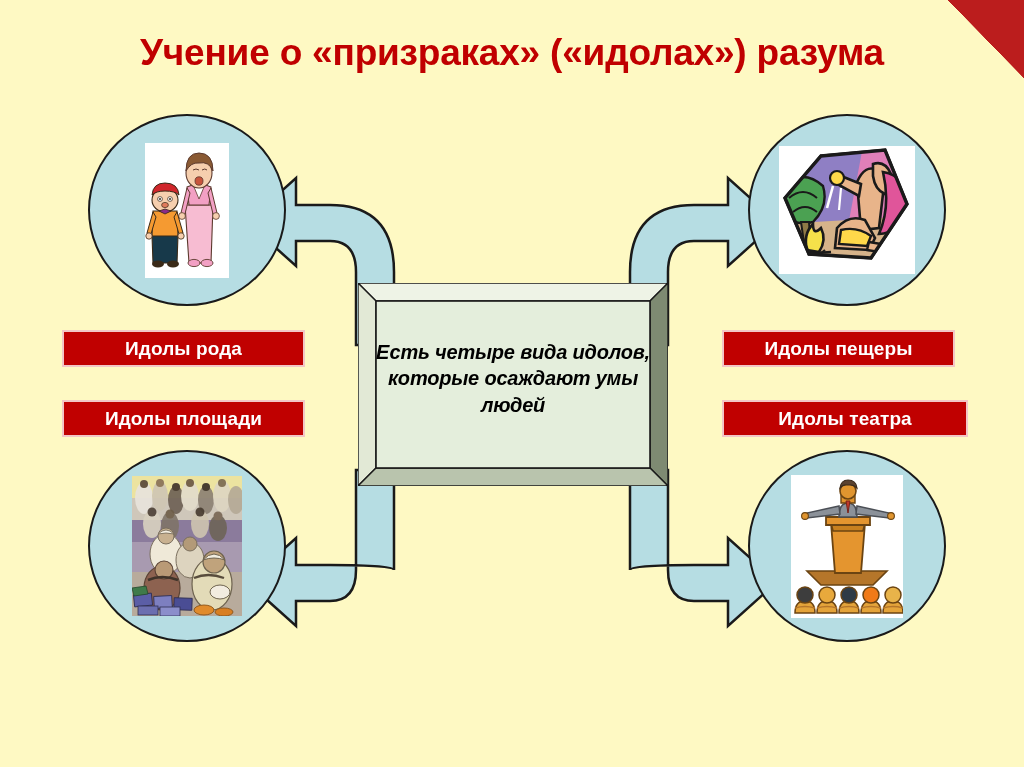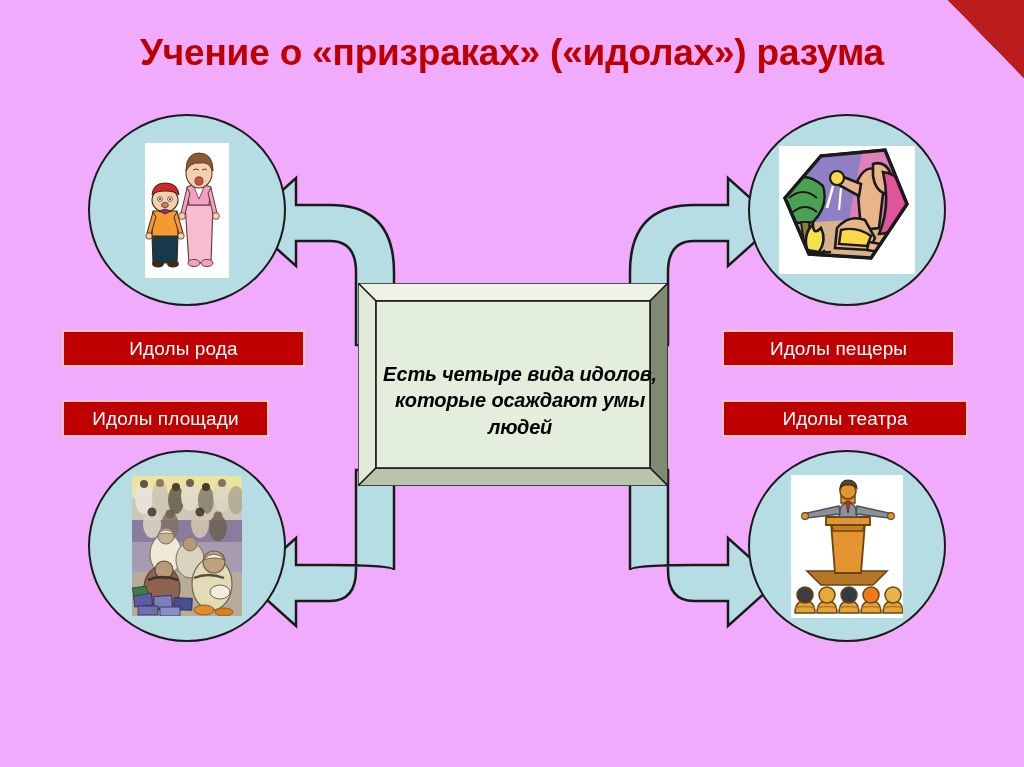--- a/index.html
+++ b/index.html
@@ -13,21 +13,21 @@
     font-family: "Liberation Sans", sans-serif;
     overflow: hidden;
     position: relative;
   }
 
   .slide {
     position: absolute;
     inset: 0;
     width: 1024px;
     height: 767px;
-    background: #f0abfc;
+    background: #fef9c3;
   }
 
   
   .corner-deco {
     position: absolute;
     top: 0;
     right: 0;
     width: 76px;
     height: 78px;
     background: linear-gradient(to bottom left, #bb1d1d 0%, #bb1d1d 50%, rgba(187,29,29,0) 50.4%, rgba(187,29,29,0) 100%);
@@ -88,59 +88,58 @@
 
   
   .label {
     position: absolute;
     height: 37px;
     background: #c00000;
     border: 2px solid #f2c6c6;
     box-sizing: border-box;
     color: #ffffff;
     font-family: "Liberation Sans", sans-serif;
-    font-weight: normal;
+    font-weight: bold;
     font-size: 19px;
     display: flex;
     align-items: center;
     justify-content: center;
     letter-spacing: 0.1px;
   }
   .label-rod     { left: 62px;  top: 330px; width: 243px; }
-  .label-ploshad { left: 62px;  top: 400px; width: 207px; }
+  .label-ploshad { left: 62px;  top: 400px; width: 243px; }
   .label-peshera { left: 722px; top: 330px; width: 233px; }
   .label-teatr   { left: 722px; top: 400px; width: 246px; text-align: center; }
 
   
   .center-box {
     position: absolute;
     left: 358px;
     top: 283px;
     width: 310px;
     height: 203px;
   }
   .center-box svg { display: block; }
   .center-text {
     position: absolute;
     left: 18px;
-    top: 34px;
+    top: 12px;
     width: 274px;
     height: 167px;
     display: flex;
     align-items: center;
     justify-content: center;
     text-align: center;
     font-family: "Liberation Sans", sans-serif;
     font-weight: bold;
     font-style: italic;
     font-size: 20px;
     line-height: 1.33;
     color: #000000;
     letter-spacing: -0.2px;
-    padding-left: 7px;
   }
 
   
   .arrows {
     position: absolute;
     inset: 0;
     width: 1024px;
     height: 767px;
     pointer-events: none;
   }

